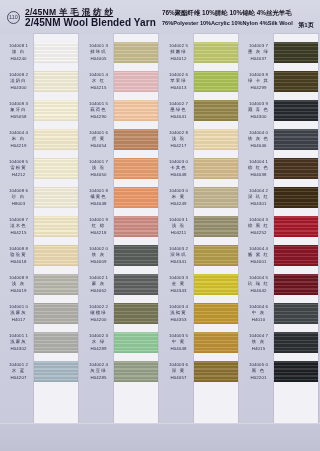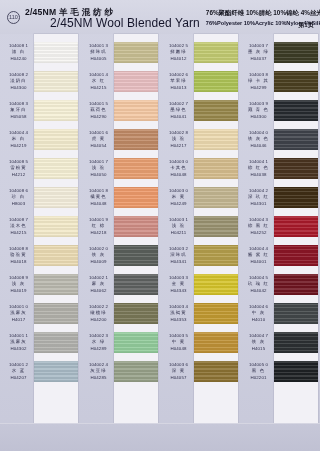--- a/index.html
+++ b/index.html
@@ -23,25 +23,25 @@
     margin-left:7px;
     width:11px;height:11px;border-radius:50%;
     border:1px solid #4b4b63;
     color:#3c3c55;font-size:5.5px;line-height:10px;text-align:center;
     font-family:"Liberation Sans", sans-serif;
     flex:0 0 auto;
   }
   .hdr-mid{margin-left:5px;flex:0 0 auto;}
   .hdr-l1{
     font-size:8.6px;font-weight:bold;color:#13131f;letter-spacing:.2px;
-    white-space:nowrap;line-height:11px;
+    white-space:nowrap;line-height:11px;text-decoration:underline;
   }
   .hdr-l2{
-    font-size:12px;font-weight:normal;color:#14142a;letter-spacing:.1px;
-    white-space:nowrap;line-height:10px;margin-left:25px;
+    font-size:10px;font-weight:bold;color:#14142a;letter-spacing:.1px;
+    white-space:nowrap;line-height:10px;
   }
   .hdr-right{margin-left:6px;flex:0 0 auto;}
   .hdr-r1{font-size:6.4px;font-weight:bold;color:#15151f;white-space:nowrap;line-height:11px;}
   .hdr-r2{font-size:5.6px;font-weight:bold;color:#16162b;white-space:nowrap;line-height:10px;}
   .hdr-page{
     position:absolute;right:6px;bottom:4px;
     font-size:6.2px;font-weight:bold;color:#141420;white-space:nowrap;
   }
   
   .grid{

